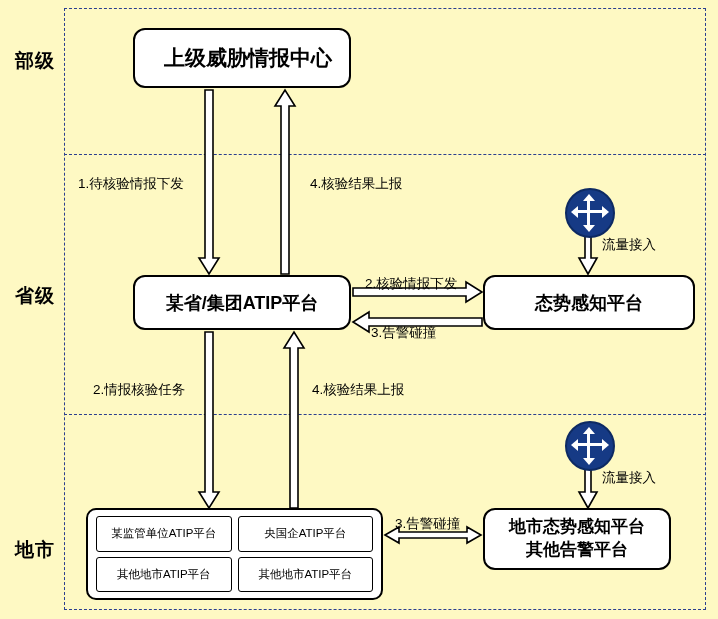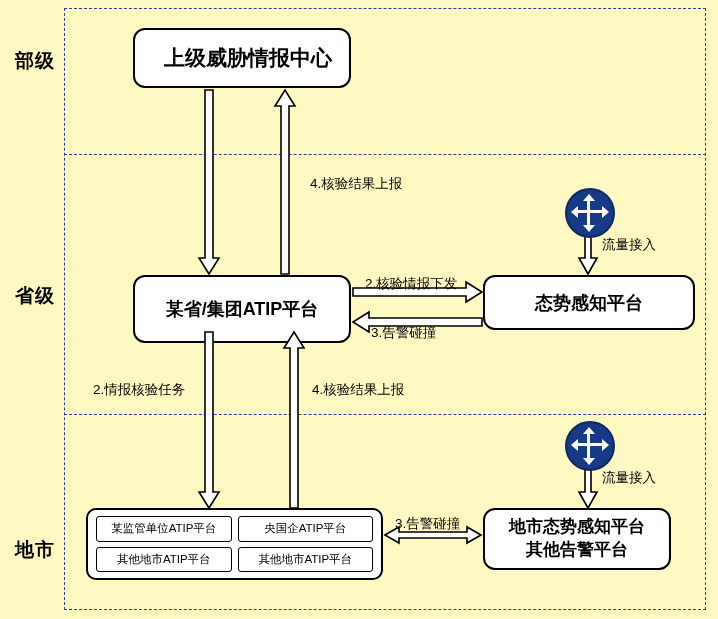--- a/index.html
+++ b/index.html
@@ -73,21 +73,21 @@
     top: 28px;
     width: 218px;
     height: 60px;
     font-size: 21px;
     padding-left: 12px;
   }
   .box-prov {
     left: 133px;
     top: 275px;
     width: 218px;
-    height: 68px;
+    height: 55px;
     font-size: 18px;
   }
   .box-situ {
     left: 483px;
     top: 275px;
     width: 212px;
     height: 55px;
     font-size: 18px;
   }
   .box-city-situ {
@@ -96,21 +96,21 @@
     width: 188px;
     height: 62px;
     font-size: 17px;
     line-height: 1.35;
     flex-direction: column;
   }
   .box-city-group {
     left: 86px;
     top: 508px;
     width: 297px;
-    height: 72px;
+    height: 92px;
     border-radius: 10px;
     padding: 6px 8px;
     display: block;
   }
   .city-grid {
     display: grid;
     grid-template-columns: 1fr 1fr;
     gap: 5px 6px;
     width: 100%;
     height: 100%;
@@ -230,20 +230,21 @@
   </div>
   <div class="net-icon" style="left:565px; top:421px;">
     <div class="cross-h"></div>
       <div class="cross-v"></div>
     <div class="ah ah-l"></div>
       <div class="ah ah-r"></div>
       <div class="ah ah-t"></div>
       <div class="ah ah-b"></div>
   </div>
 
+  <div class="edge-label" style="left:78px; top:175px;">1.待核验情报下发</div>
   <div class="edge-label" style="left:310px; top:175px;">4.核验结果上报</div>
   <div class="edge-label" style="left:365px; top:275px;">2.核验情报下发</div>
   <div class="edge-label" style="left:371px; top:324px;">3.告警碰撞</div>
   <div class="edge-label" style="left:93px; top:381px;">2.情报核验任务</div>
   <div class="edge-label" style="left:312px; top:381px;">4.核验结果上报</div>
   <div class="edge-label" style="left:395px; top:515px;">3.告警碰撞</div>
   <div class="edge-label" style="left:602px; top:236px;">流量接入</div>
   <div class="edge-label" style="left:602px; top:469px;">流量接入</div>
 
 </div>

